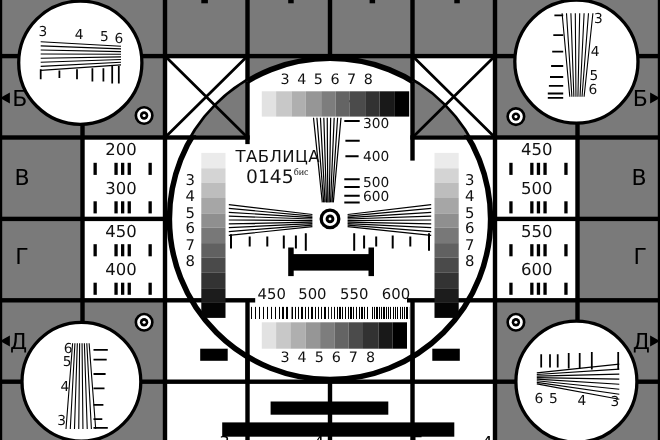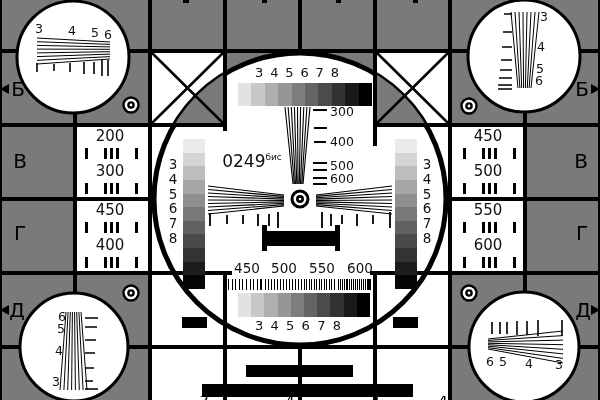--- a/index.html
+++ b/index.html
@@ -9,21 +9,21 @@
   .card svg{position:absolute;left:0;top:0;z-index:1;}
   .ov{position:absolute;z-index:2;}
   .bgfill{fill:var(--background-gray,#7a7a7a);}
   
   .hsteps{display:flex;flex-direction:row;}
   .vsteps{display:flex;flex-direction:column;}
   .burst{display:flex;flex-direction:row;column-gap:2px;}
   
   .title{font-size:15px;letter-spacing:.4px;color:#111;text-align:center;}
   .code{font-size:17px;color:#111;text-align:center;}
-  .code sup{font-size:9px;}
+  .code sup{font-size:9px;font-family:Liberation Serif, serif;}
   .freq{font-size:12.5px;color:#111;line-height:12px;}
   .striplabs{display:flex;justify-content:space-between;font-size:13px;color:#111;line-height:14px;}
   .wlab{font-size:13.5px;color:#111;width:14px;text-align:center;line-height:14px;}
   .blab{font-size:13.5px;color:#111;width:38px;text-align:center;line-height:14px;}
   .boxnum{font-size:15px;color:#111;width:50px;text-align:center;line-height:15px;}
   .rowletter{font-size:20px;color:#000;width:20px;text-align:center;line-height:22px;}
   .cornernum{font-size:12.5px;color:#111;width:12px;text-align:center;line-height:13px;}
   .resrow{position:absolute;width:54px;height:11px;}
   .resrow i{position:absolute;top:0;width:3px;height:11px;background:#000;}
   .resrow i:nth-child(1){left:1px}.resrow i:nth-child(2){left:20px}
@@ -142,21 +142,22 @@
           <circle cx="131" cy="293" r="1.4" fill="#fff"></circle>
       </g>
       <g>
         <circle cx="469" cy="293" r="7.5" fill="#fff" stroke="#000" stroke-width="2.4"></circle>
         <circle cx="469" cy="293" r="3.8" fill="#000"></circle>
           <circle cx="469" cy="293" r="1.4" fill="#fff"></circle>
       </g>
     </g>
   </svg>
 
-  <div class="ov code" style="left:222px;top:151px;width:60px;"><span>0249</span><sup>бис</sup></div>
+  <div class="ov title" style="left:214px;top:133px;width:74px;">ТАБЛИЦА</div>
+  <div class="ov code" style="left:222px;top:151px;width:60px;"><span>0145</span><sup>бис</sup></div>
 
   <div class="ov striplabs" style="left:255px;top:66px;width:84px;">
     <span>3</span>
     <span>4</span>
     <span>5</span>
     <span>6</span>
     <span>7</span>
     <span>8</span>
   </div>
   <div class="ov hsteps" style="left:238px;top:83px;width:134px;height:23px;">

